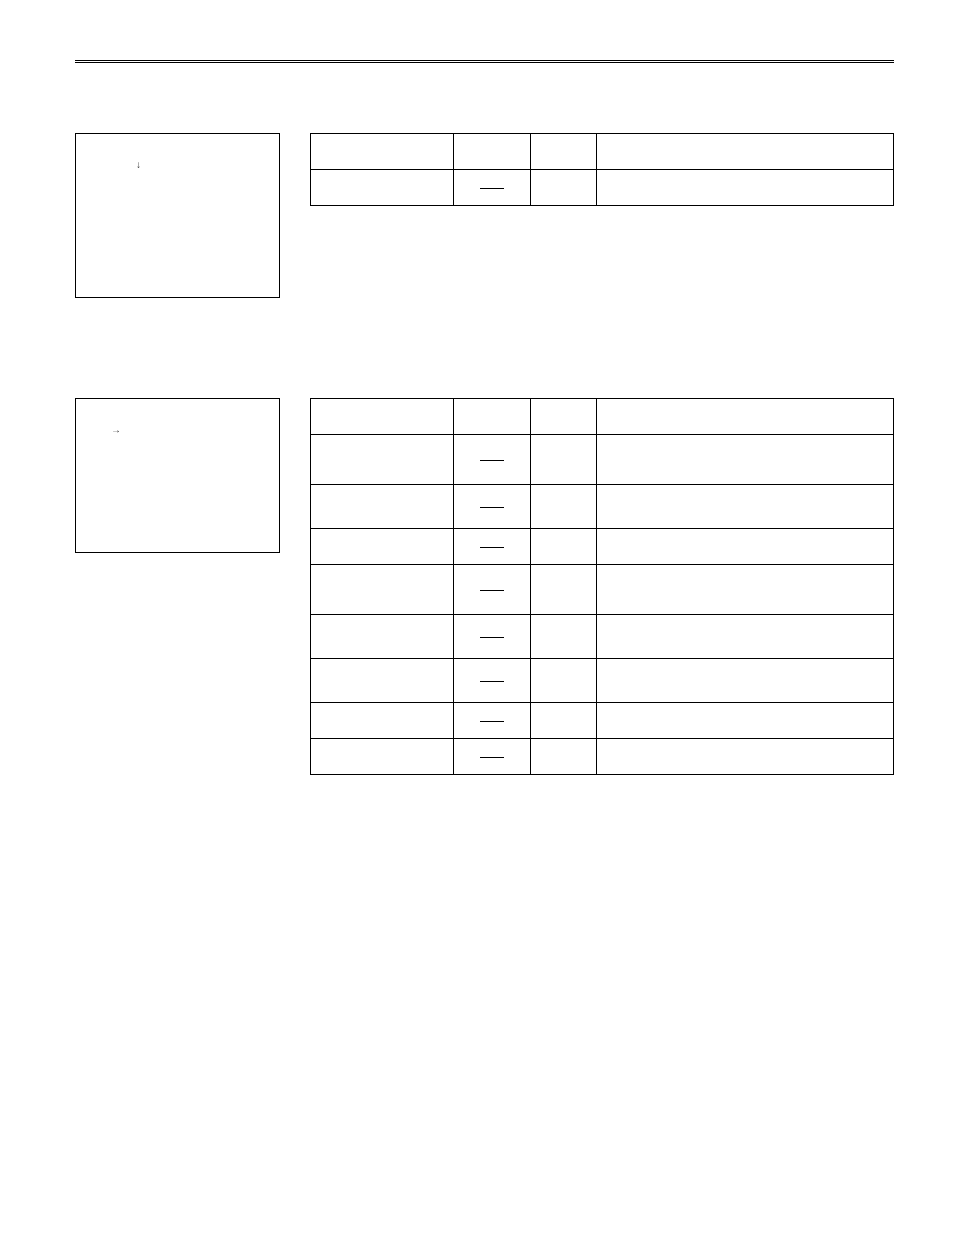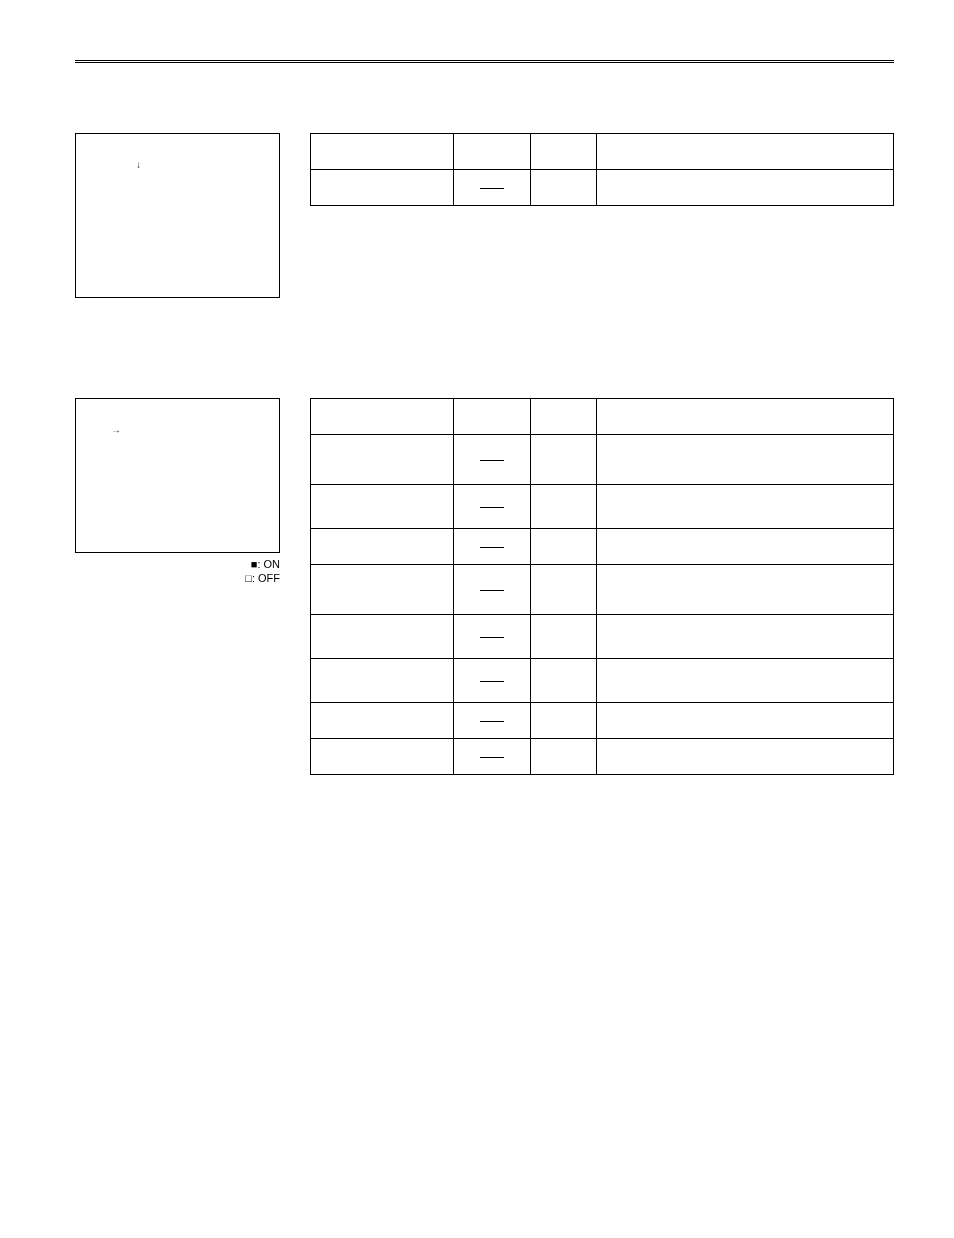--- a/index.html
+++ b/index.html
@@ -111,24 +111,20 @@
       </tr>
     </tbody>
       </table>
   </div>
 
   <div class="section" style="margin-bottom:0;">
     <div class="left-col">
       <div class="sketch-box small">
         <span class="sketch-mark" style="left:35px; top:25px;">→</span>
       </div>
-      <div class="legend">
-        <span>■: ON</span><br>
-        <span>□: OFF</span>
-      </div>
     </div>
 
     <table class="table">
       <tbody>
           <tr>
         <td class="col-a"></td>
         <td class="col-b"></td>
         <td class="col-c"></td>
         <td class="col-d"></td>
       </tr>

